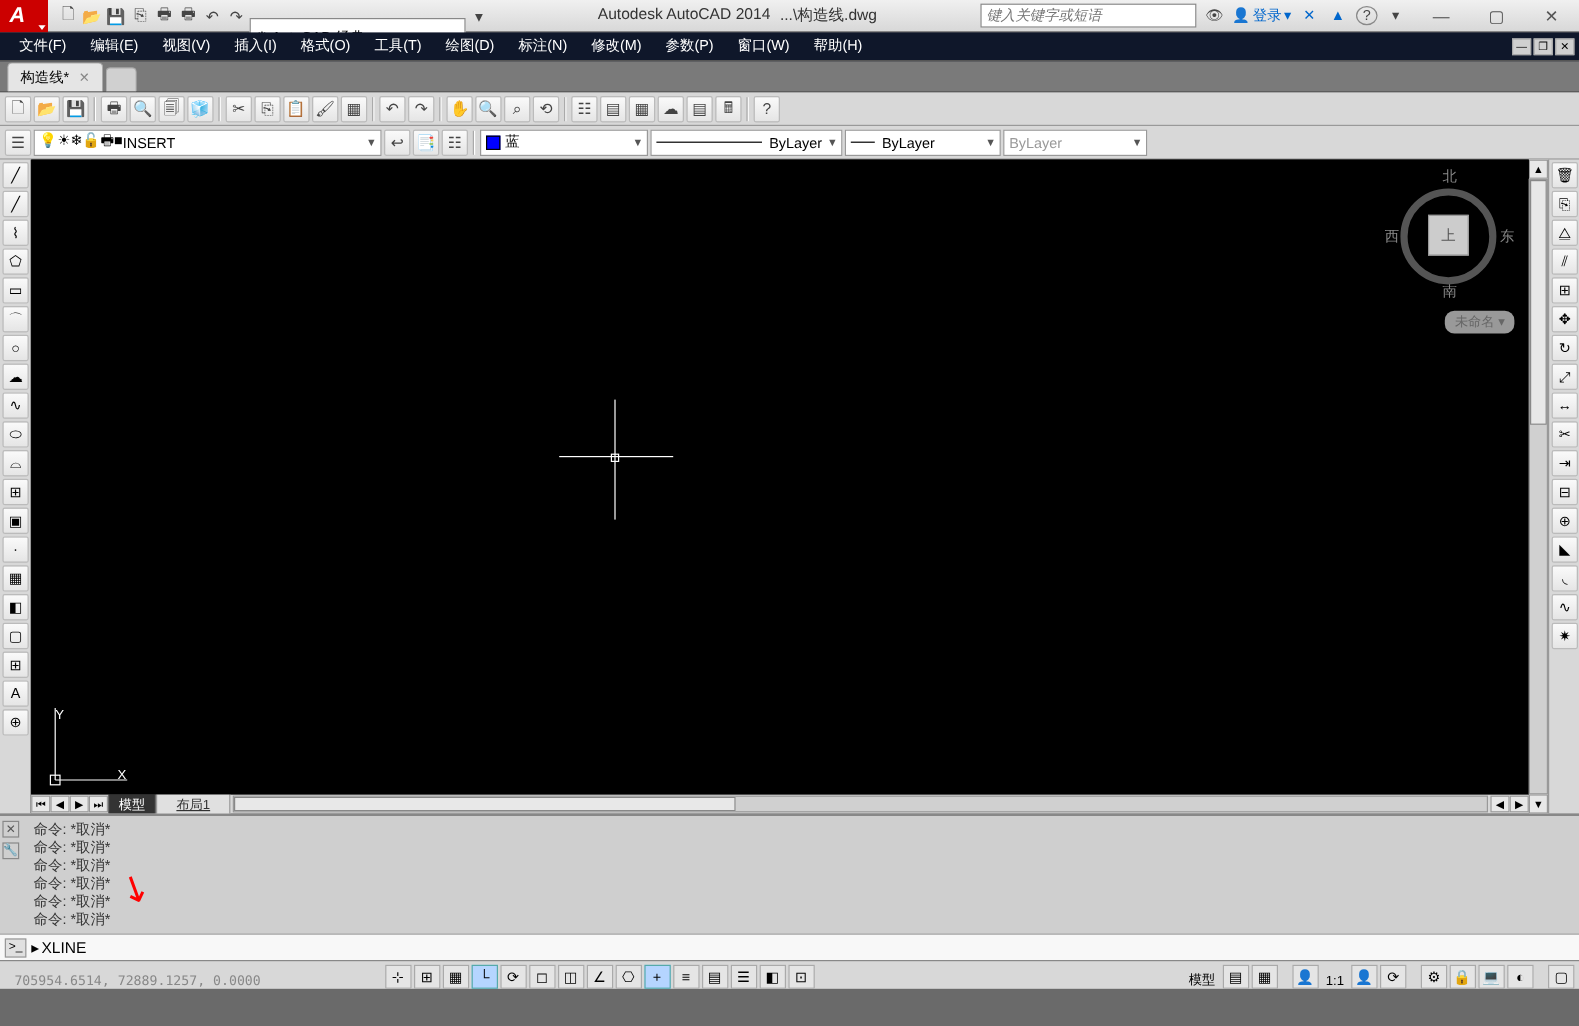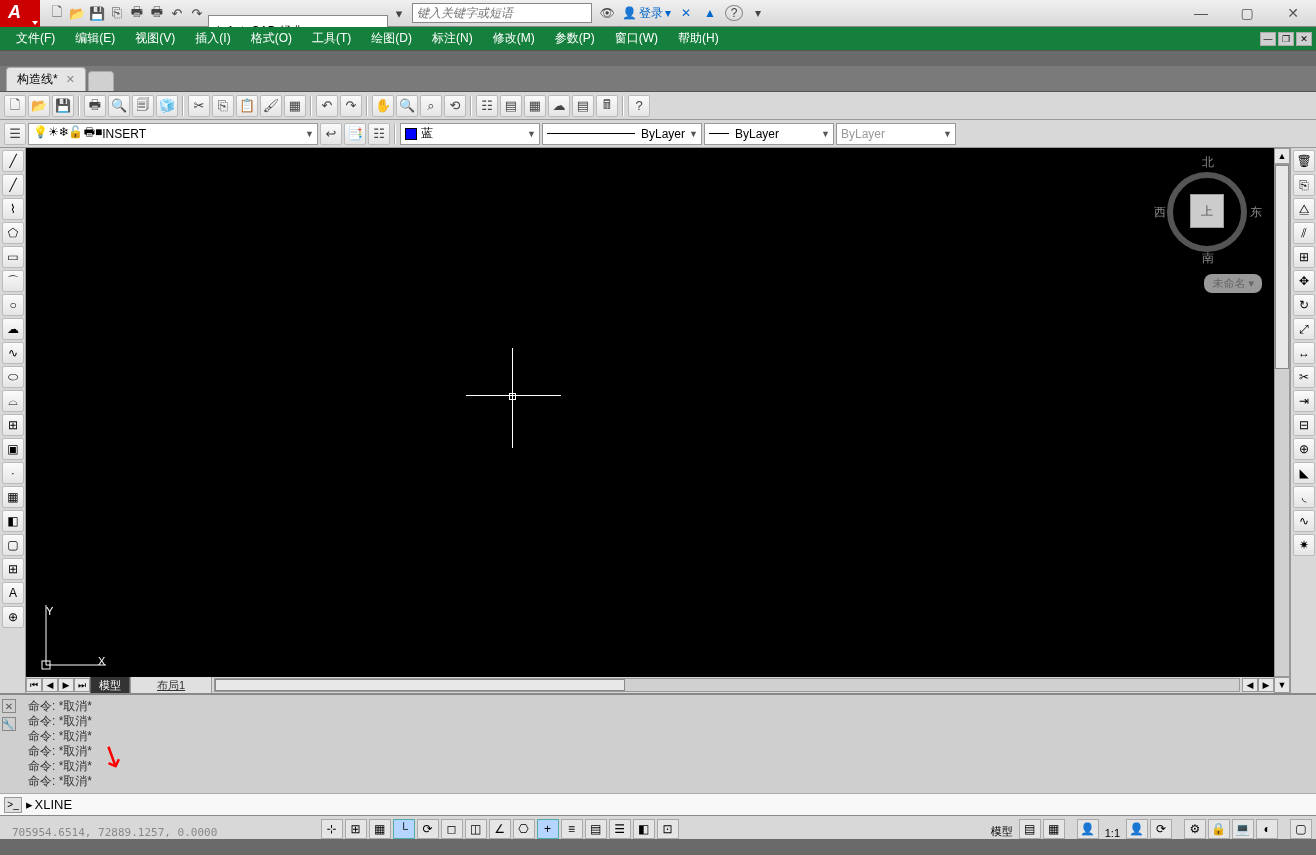--- a/index.html
+++ b/index.html
@@ -16,27 +16,27 @@
 .workspace-dd::after { content: "▼"; position: absolute; right: 3px; font-size: 9px; color: #555; }
 .title-text { flex: 1; text-align: center; font-size: 13px; color: #333; padding: 0 8px; display: flex; justify-content: center; gap: 8px; }
 .search-box { width: 180px; height: 20px; border: 1px solid #888; background: #fff; padding: 0 4px; font-style: italic; color: #999; font-size: 12px; }
 .title-right { display: flex; gap: 6px; align-items: center; padding: 0 6px; }
 .title-btn { min-width: 18px; height: 18px; display: flex; align-items: center; justify-content: center; font-size: 12px; cursor: pointer; color: #444; }
 .login { color: #0066cc; display: flex; align-items: center; gap: 2px; }
 .win-controls { display: flex; margin-left: auto; }
 .win-btn { width: 46px; height: 27px; display: flex; align-items: center; justify-content: center; font-size: 14px; color: #555; }
 
 
-.menubar { height: 24px; background: #15803d; display: flex; align-items: center; padding: 0 6px; border-bottom: 1px solid #555; position: relative; }
+.menubar { height: 24px; background: #0f172a; display: flex; align-items: center; padding: 0 6px; border-bottom: 1px solid #555; position: relative; }
 .menu-item { padding: 3px 10px; color: #fff; font-size: 12px; cursor: pointer; }
 .mdi-controls { position: absolute; right: 4px; display: flex; gap: 2px; }
 .mdi-btn { width: 16px; height: 14px; border: 1px solid #aaa; background: #d0d0d0; font-size: 9px; display: flex; align-items: center; justify-content: center; }
 
 
-.tabbar { height: 26px; background: #7a7a7a; display: flex; align-items: flex-end; padding: 0 6px; border-bottom: 1px solid #555; margin-top: 15px; }
+.tabbar { height: 26px; background: #7a7a7a; display: flex; align-items: flex-end; padding: 0 6px; border-bottom: 1px solid #555; }
 .tab { background: #e5e5e5; padding: 3px 10px; border-radius: 4px 4px 0 0; display: flex; align-items: center; gap: 8px; font-size: 12px; margin-right: 2px; border: 1px solid #aaa; border-bottom: none; }
 .tab .close { color: #888; cursor: pointer; font-size: 11px; }
 .tab-new { width: 26px; height: 20px; background: #d0d0d0; border-radius: 4px 4px 0 0; border: 1px solid #aaa; border-bottom: none; }
 
 
 .toolbar { background: #d8d8d8; border-bottom: 1px solid #999; display: flex; align-items: center; padding: 2px 4px; gap: 2px; height: 28px; }
 .tb-icon { width: 22px; height: 22px; border: 1px solid #bbb; background: linear-gradient(#fafafa, #e5e5e5); display: flex; align-items: center; justify-content: center; font-size: 13px; cursor: pointer; color: #444; border-radius: 2px; }
 .tb-sep { width: 2px; height: 20px; border-left: 1px solid #aaa; border-right: 1px solid #fff; margin: 0 2px; }
 .tb-dd { height: 22px; border: 1px solid #999; background: #fff; font-size: 12px; display: flex; align-items: center; padding: 0 16px 0 4px; position: relative; }
 .tb-dd::after { content: "▼"; position: absolute; right: 3px; font-size: 9px; color: #555; }
@@ -52,21 +52,21 @@
 .workspace { display: flex; height: 545px; }
 .left-tools { width: 26px; background: #d8d8d8; border-right: 1px solid #999; display: flex; flex-direction: column; padding: 2px; gap: 2px; }
 .right-tools { width: 26px; background: #d8d8d8; border-left: 1px solid #999; display: flex; flex-direction: column; padding: 2px; gap: 2px; }
 .tool-icon { width: 22px; height: 22px; border: 1px solid #bbb; background: linear-gradient(#fafafa, #e5e5e5); display: flex; align-items: center; justify-content: center; font-size: 12px; cursor: pointer; border-radius: 2px; }
 
 .canvas-area { flex: 1; display: flex; flex-direction: column; background: #000; position: relative; }
 .canvas { flex: 1; background: #000; position: relative; overflow: hidden; }
 .scrollbar-h { height: 16px; background: #d8d8d8; display: flex; align-items: center; }
 .sb-btn { width: 16px; height: 14px; border: 1px solid #999; background: #e8e8e8; font-size: 9px; display: flex; align-items: center; justify-content: center; }
 .model-tab { background: #333; color: #fff; padding: 1px 8px; font-size: 11px; border: 1px solid #666; }
-.layout-tab { background: #e0e0e0; color: #333; padding: 1px 26px; font-size: 11px; border: 1px solid #999; text-decoration: underline; }
+.layout-tab { background: #e0e0e0; color: #333; padding: 1px 16px; font-size: 11px; border: 1px solid #999; text-decoration: underline; }
 .sb-track { flex: 1; background: #d0d0d0; height: 14px; border: 1px solid #999; margin: 0 2px; position: relative; }
 .sb-thumb { position: absolute; height: 12px; background: #e8e8e8; border: 1px solid #888; }
 
 
 .crosshair-v { position: absolute; left: 486px; top: 200px; width: 1px; height: 100px; background: #fff; }
 .crosshair-h { position: absolute; left: 440px; top: 247px; width: 95px; height: 1px; background: #fff; }
 .crosshair-box { position: absolute; left: 483px; top: 245px; width: 7px; height: 7px; border: 1px solid #fff; }
 
 
 .ucs { position: absolute; left: 16px; bottom: 6px; color: #fff; font-size: 11px; }
@@ -112,20 +112,24 @@
     <div class="qat-icon">🗋</div>
     <div class="qat-icon">📂</div>
     <div class="qat-icon">💾</div>
     <div class="qat-icon">⎘</div>
     <div class="qat-icon">🖶</div>
     <div class="qat-icon">🖶</div>
     <div class="qat-icon">↶</div>
     <div class="qat-icon">↷</div>
     <div class="workspace-dd">⚙ AutoCAD 经典</div>
     <div class="qat-icon">▾</div>
+  </div>
+  <div class="title-text">
+    <span>Autodesk AutoCAD 2014</span>
+    <span>...\构造线.dwg</span>
   </div>
   <input class="search-box" placeholder="键入关键字或短语" style="">
   <div class="title-right">
     <div class="title-btn">👁</div>
     <div class="login">👤 <span>登录</span> ▾</div>
     <div class="title-btn" style="color:#06c">✕</div>
     <div class="title-btn" style="color:#06c">▲</div>
     <div class="title-btn" style="border:1px solid #888;border-radius:50%;width:16px;height:16px">?</div>
     <div class="title-btn">▾</div>
   </div>

